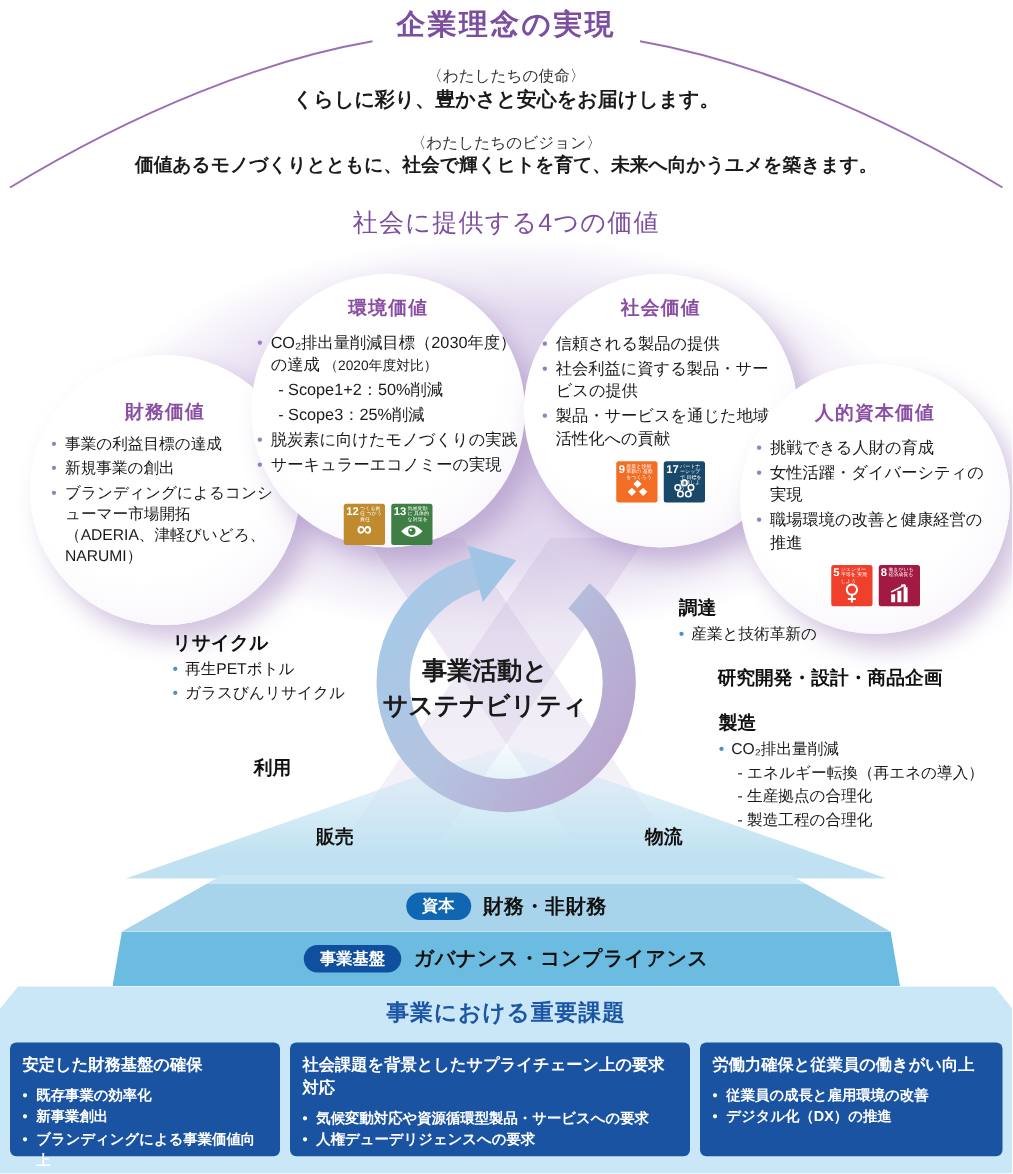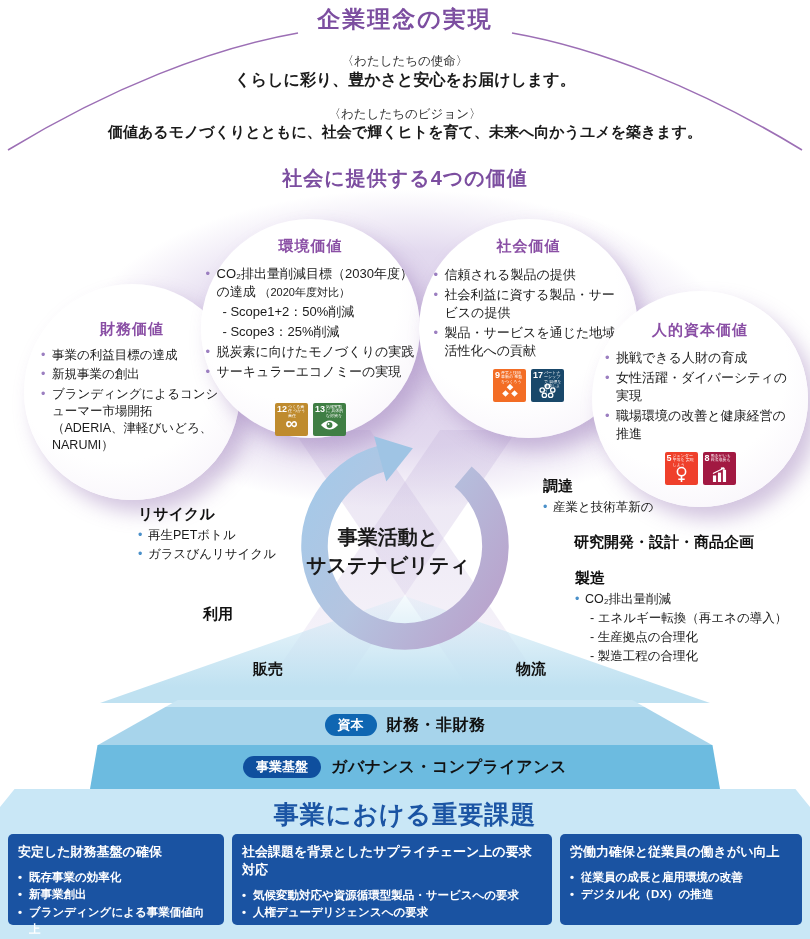--- a/index.html
+++ b/index.html
@@ -10,21 +10,21 @@
   
   .arc-svg{left:0;top:0;width:810px;height:170px;z-index:1;}
   .main-title{left:0;top:4px;width:810px;text-align:center;font-size:23px;font-weight:bold;
               color:#7C4EA0;letter-spacing:2px;z-index:2;}
   .m-label{left:0;width:810px;text-align:center;font-size:12.5px;color:#333;z-index:2;}
   .m-text{left:0;width:810px;text-align:center;font-weight:600;color:#1a1a1a;z-index:2;}
   .mission-label{top:53px;}
   .mission-text{top:70px;font-size:16px;}
   .vision-label{top:106px;}
   .vision-text{top:123px;font-size:15px;}
-  .section-title{left:0;top:165px;width:810px;text-align:center;font-size:20px;font-weight:bold;
+  .section-title{left:0;top:165px;width:810px;text-align:center;font-size:20px;font-weight:normal;
                  color:#7C4EA0;letter-spacing:1px;z-index:2;}
 
   
   .lavender{left:0;top:180px;width:810px;height:352px;z-index:0;
     background:radial-gradient(52% 58% at 50% 48%, #D6C8E6 0%, #E3DAEF 48%, rgba(244,241,249,0) 78%);}
   .bands{left:230px;top:430px;width:350px;height:268px;z-index:0;}
   .band{position:absolute;inset:0;background:linear-gradient(to bottom, rgba(204,190,224,0.42), rgba(214,202,232,0.18));}
   .band-a{clip-path:polygon(18% 0, 40% 0, 92% 100%, 70% 100%);}
   .band-b{clip-path:polygon(60% 0, 82% 0, 30% 100%, 8% 100%);}
 
@@ -90,21 +90,21 @@
   .pill{display:inline-flex;align-items:center;color:#fff;font-size:13px;font-weight:bold;
         border-radius:999px;padding:3px 13px;line-height:1.2;}
   .pill-capital{background:#0F66B2;}
   .pill-base{background:#0F4F9E;}
   .bar-text{font-size:16px;font-weight:bold;color:#111;letter-spacing:0.5px;}
 
   
   .panel{left:0;top:789px;width:810px;height:150px;background:#C9E7F6;z-index:2;
     clip-path:polygon(1.8% 0, 98.2% 0, 100% 12%, 100% 100%, 0 100%, 0 12%);}
   .panel-title{position:absolute;left:0;top:9px;width:100%;text-align:center;
-    font-size:25px;font-weight:bold;color:#1B55A4;letter-spacing:1px;}
+    font-size:18px;font-weight:bold;color:#1B55A4;letter-spacing:1px;}
   .boxes{position:absolute;left:8px;right:8px;top:45px;display:flex;gap:8px;}
   .issue-box{background:#1A53A2;border-radius:5px;height:91px;box-sizing:border-box;
     padding:9px 10px;color:#fff;}
   .box-1{width:216px;}
   .box-2{flex:1;}
   .box-3{width:242px;}
   .box-heading{font-size:13px;font-weight:bold;margin-bottom:8px;}
   .box-list{list-style:none;margin:0;padding:0;font-size:11.5px;font-weight:bold;line-height:1.5;}
   .box-list li{position:relative;padding-left:11px;}
   .box-list li::before{content:"\2022";position:absolute;left:0;color:#fff;}

